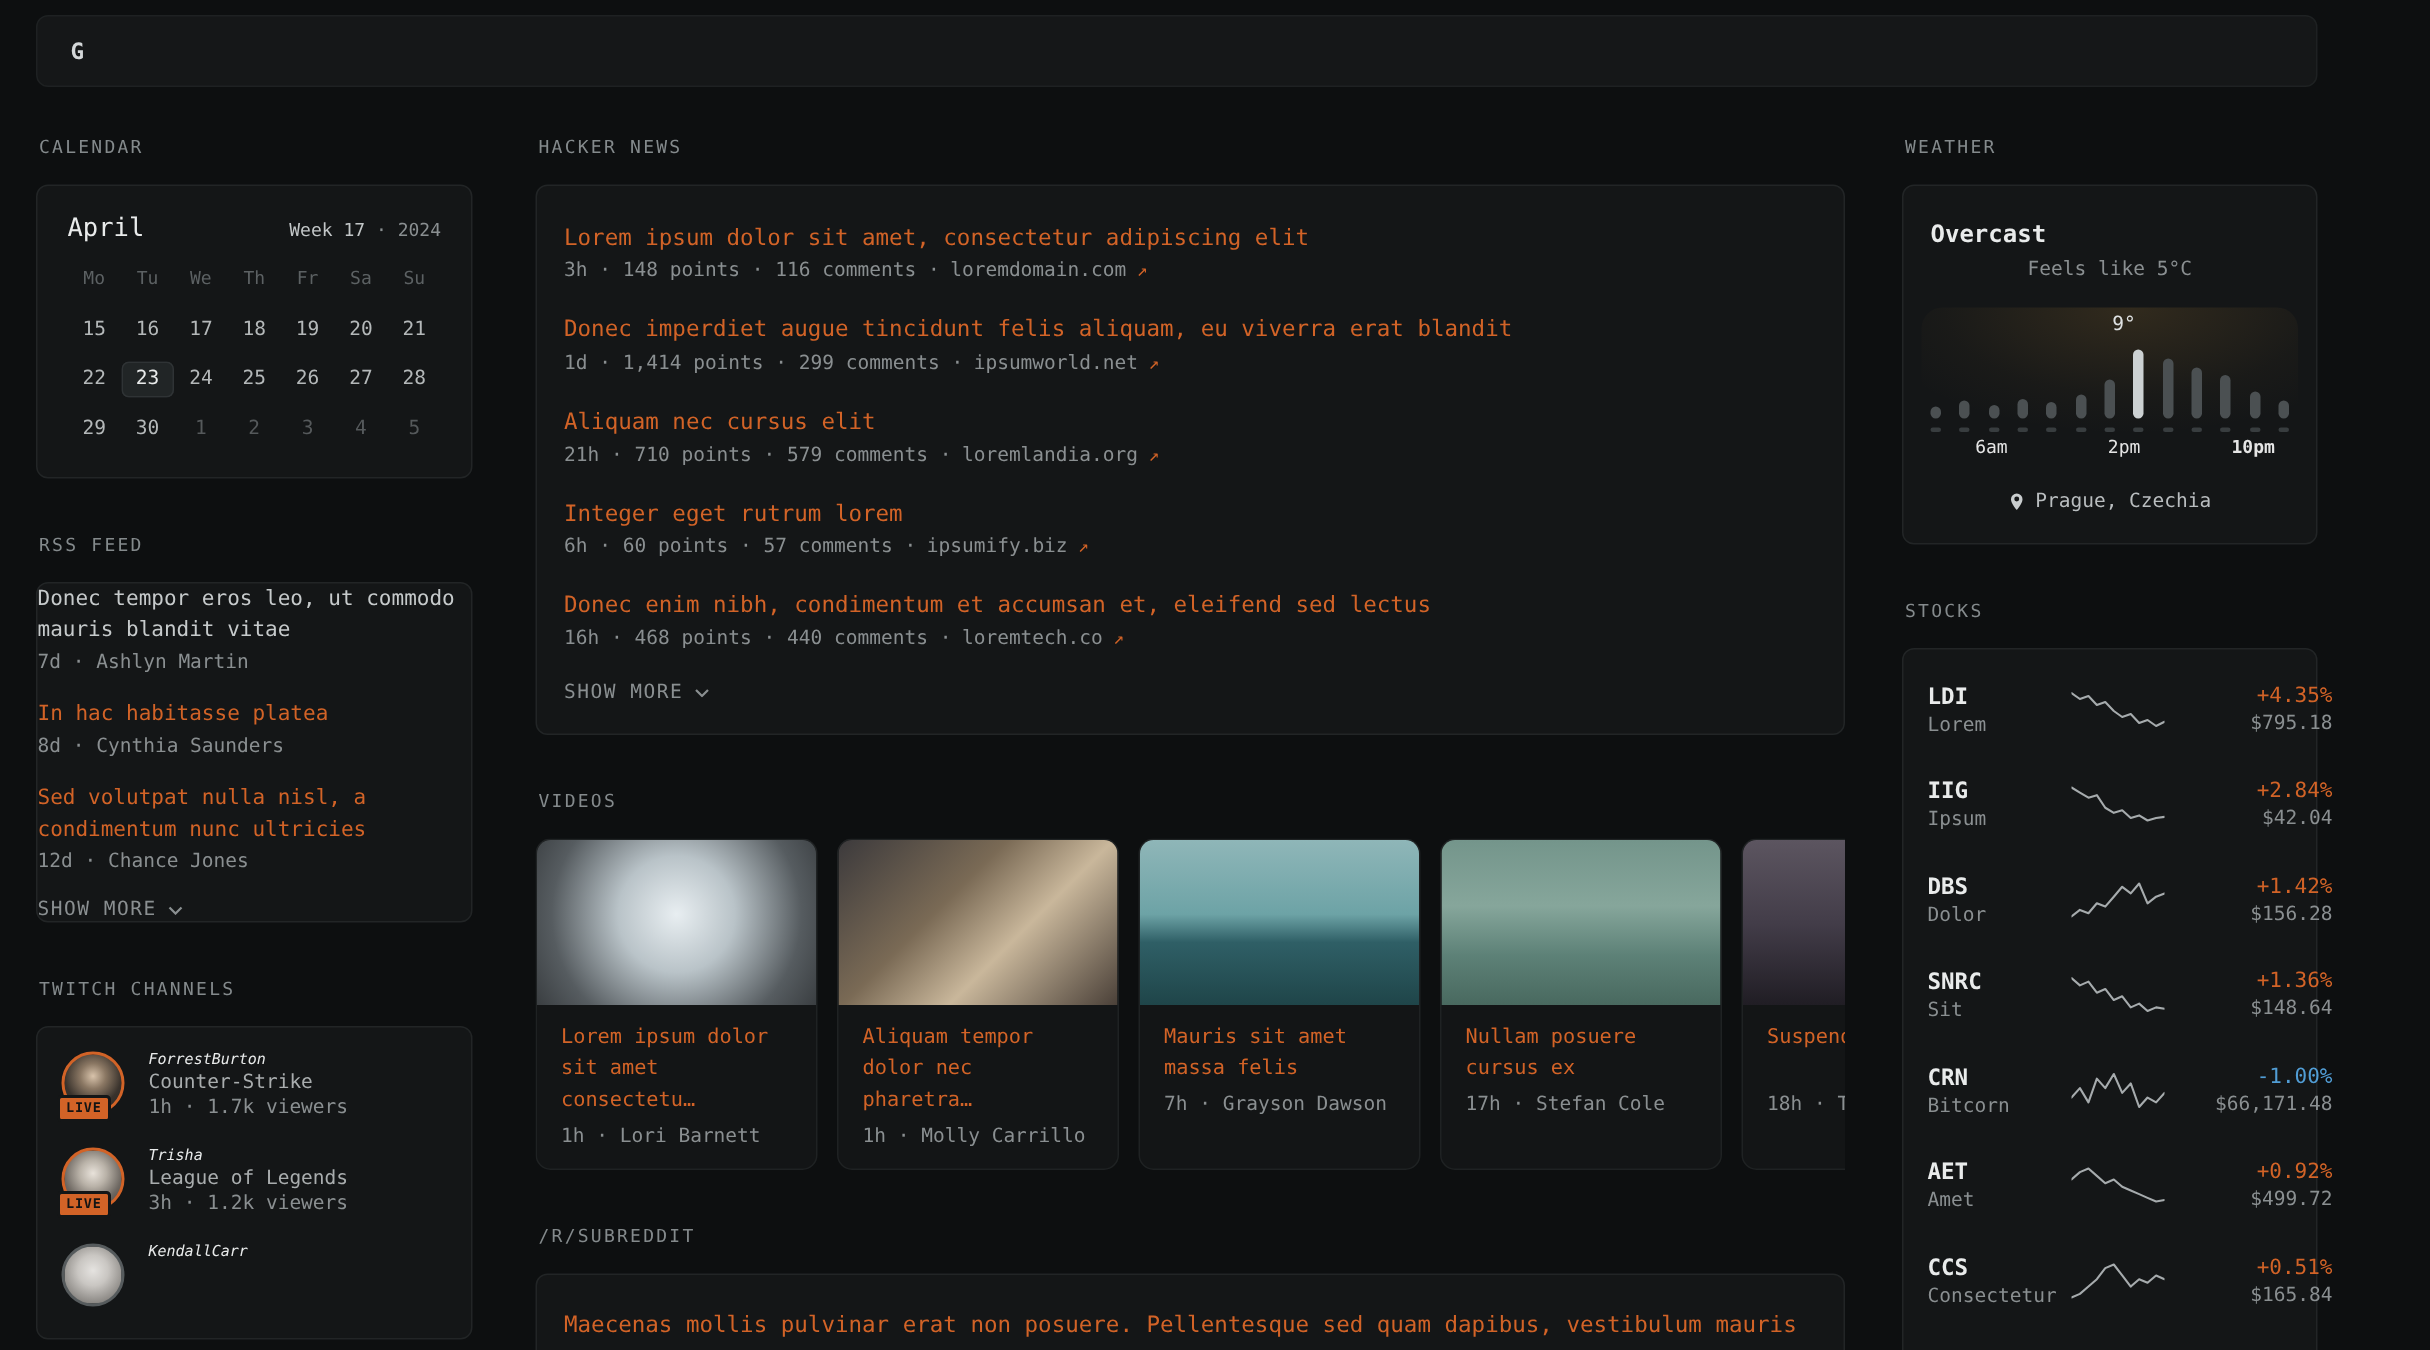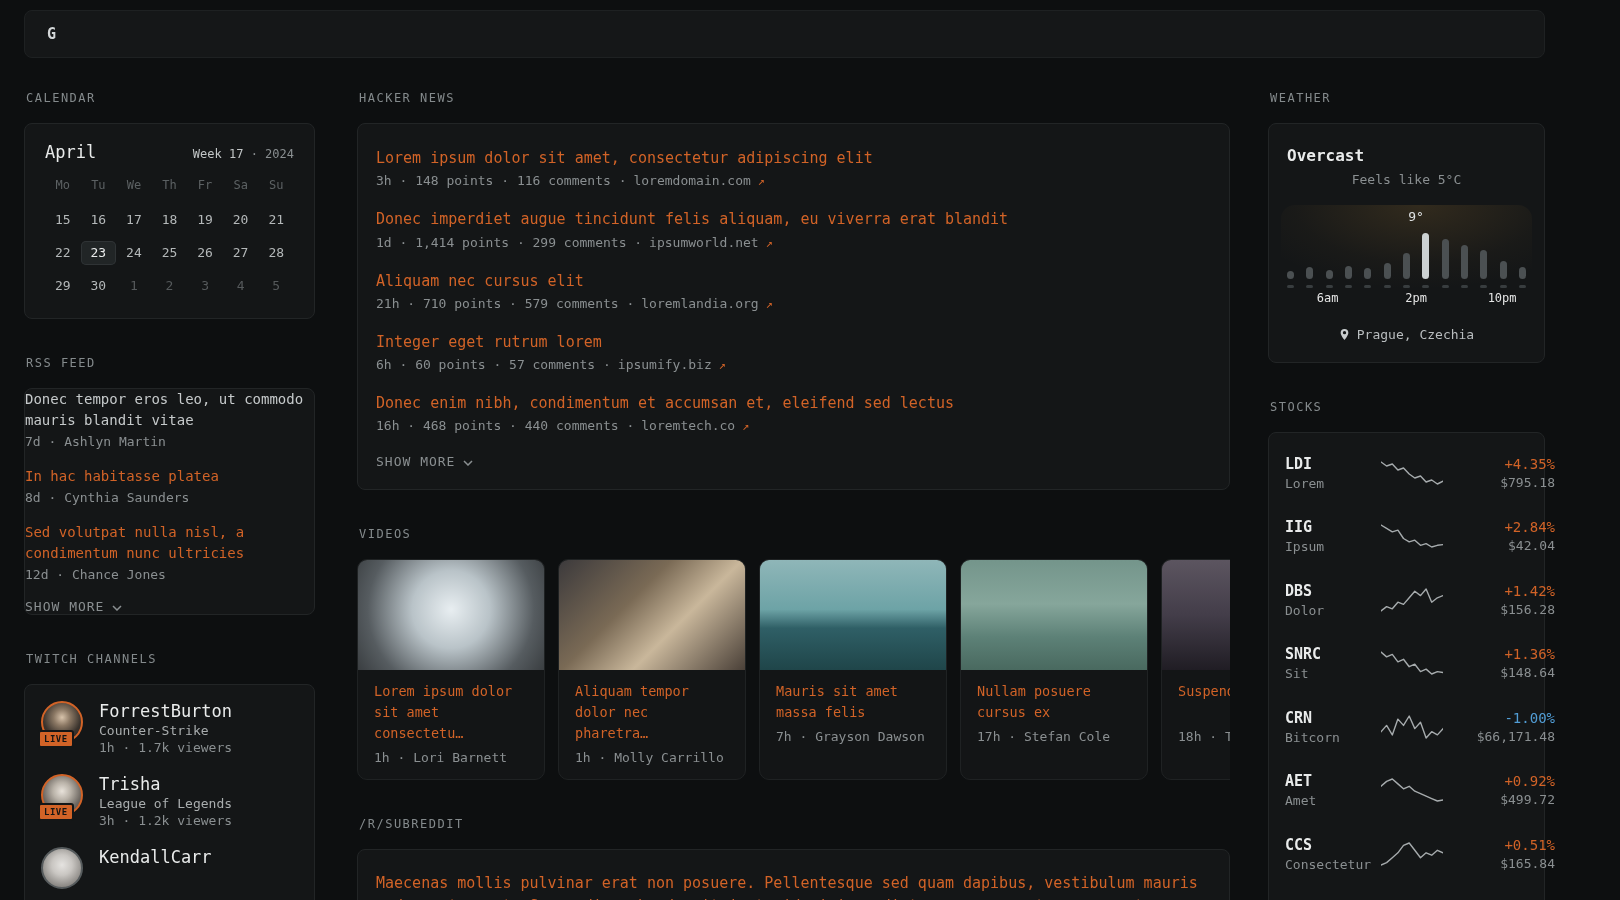--- a/index.html
+++ b/index.html
@@ -60,21 +60,21 @@
   .show-more{display:flex;align-items:center;gap:8px;font-size:13px;letter-spacing:1px;color:var(--dim);cursor:pointer;margin-top:8px;}
 
   
   .twitch-card{padding:16px 16px 0;}
   .tw-row{display:flex;gap:14px;margin-bottom:19px;cursor:pointer;}
   .tw-avatar-wrap{position:relative;flex:none;width:44px;height:44px;}
   .tw-avatar{width:42px;height:42px;border-radius:50%;border:2px solid #565b5d;background:#333;}
   .tw-avatar.live{border-color:var(--accent);}
   .tw-live{display:none;position:absolute;left:-3px;bottom:-3px;background:var(--accent);color:#141414;font-size:9px;font-weight:bold;letter-spacing:.5px;padding:2px 4px;border-radius:3px;border:2px solid var(--card);}
   .tw-live.show{display:inline-block;}
-  .tw-name{font-size:17px;color:var(--text-bright);}
+  .tw-name{font-size:10px;color:var(--text-bright);font-style:italic;}
   .tw-game{font-size:13px;color:#a9adae;margin-top:2px;}
   .tw-meta{font-size:13px;color:var(--dim);margin-top:2px;}
 
   
   .hn-card{padding:24px 18px 20px;}
   .hn-story{margin-bottom:21px;}
   .hn-title{font-size:15px;color:var(--accent);cursor:pointer;line-height:1.35;}
   .story-meta{display:flex;gap:7px;font-size:13px;color:var(--dim);margin-top:5px;align-items:baseline;}
   .domain{color:var(--dim);cursor:pointer;}
   .ext{color:var(--accent);font-size:12px;}
@@ -102,21 +102,21 @@
   .w-temp{position:absolute;top:-2px;left:54%;transform:translateX(-50%);font-size:13px;color:#dfe2e3;}
   .w-bars{position:absolute;left:0;right:0;top:18px;height:50px;display:flex;justify-content:space-between;align-items:flex-end;}
   .w-bar{width:7px;border-radius:4px;background:#4b5052;}
   .w-bar.current{background:#ccd1d2;}
   .w-dots{position:absolute;left:0;right:0;top:74px;display:flex;justify-content:space-between;}
   .w-dot{width:7px;height:3px;border-radius:2px;background:#383d3f;}
   .w-times{position:absolute;left:0;right:0;top:80px;height:16px;font-size:12px;color:#e5e5e5;}
   .w-times span{position:absolute;transform:translateX(-50%);}
   .w-times span:nth-of-type(1){left:17%;}
   .w-times span:nth-of-type(2){left:54%;}
-  .w-times span:nth-of-type(3){left:90%;}
+  .w-times span:nth-of-type(3){left:90%;font-weight:bold;}
   .w-loc{display:flex;justify-content:center;align-items:center;gap:7px;margin-top:16px;font-size:13px;color:#b9bdbf;}
   .pin{color:#c9cdce;display:inline-flex;}
 
   
   .stocks-card{padding:8px 16px;}
   .stock-row{display:flex;align-items:center;height:63.5px;cursor:pointer;}
   .stock-id{flex:0 0 96px;}
   .stock-sym{font-size:15px;font-weight:bold;color:var(--text-bright);}
   .stock-name{font-size:13px;color:var(--dim);margin-top:3px;}
   .stock-spark{flex:1;display:flex;justify-content:center;align-items:center;}

